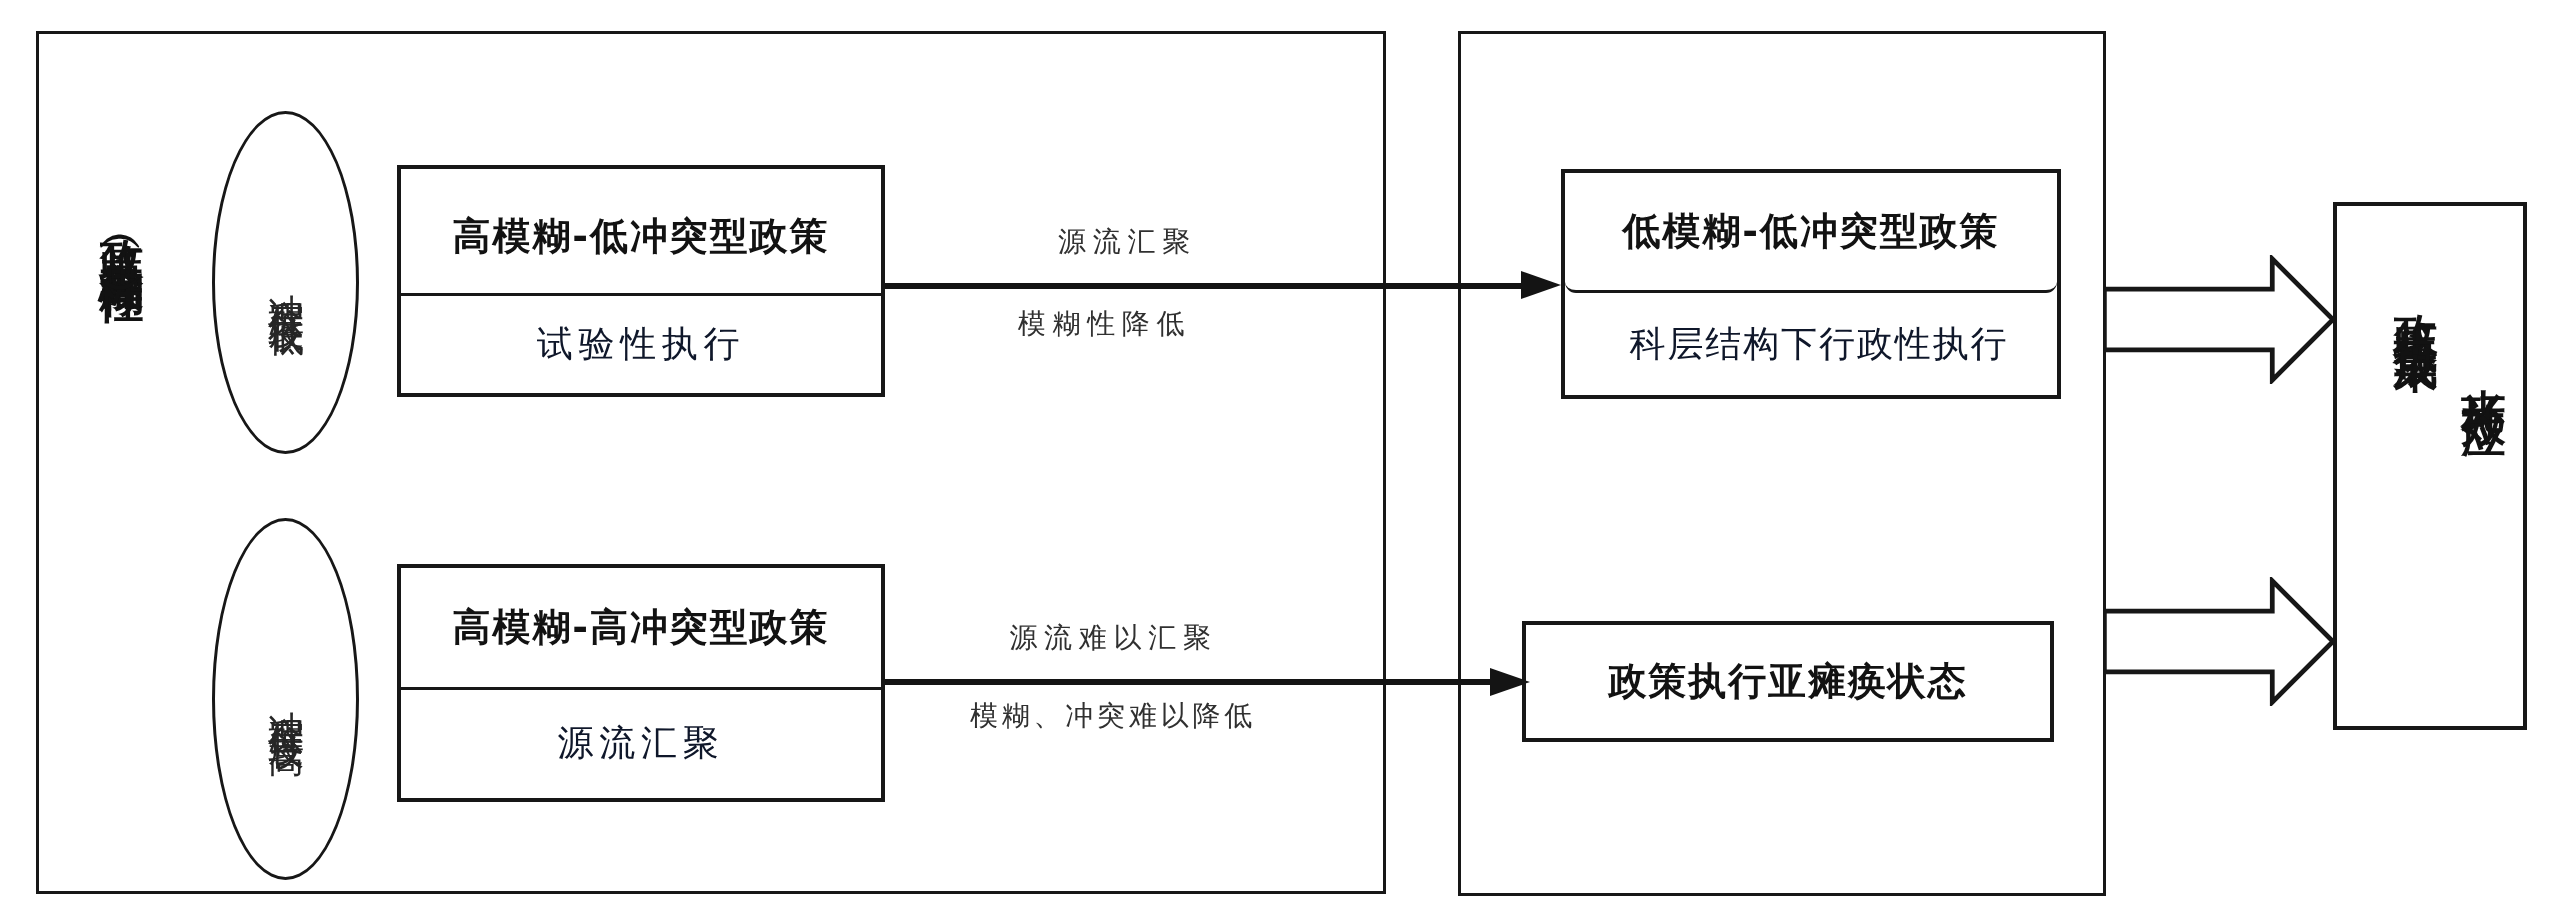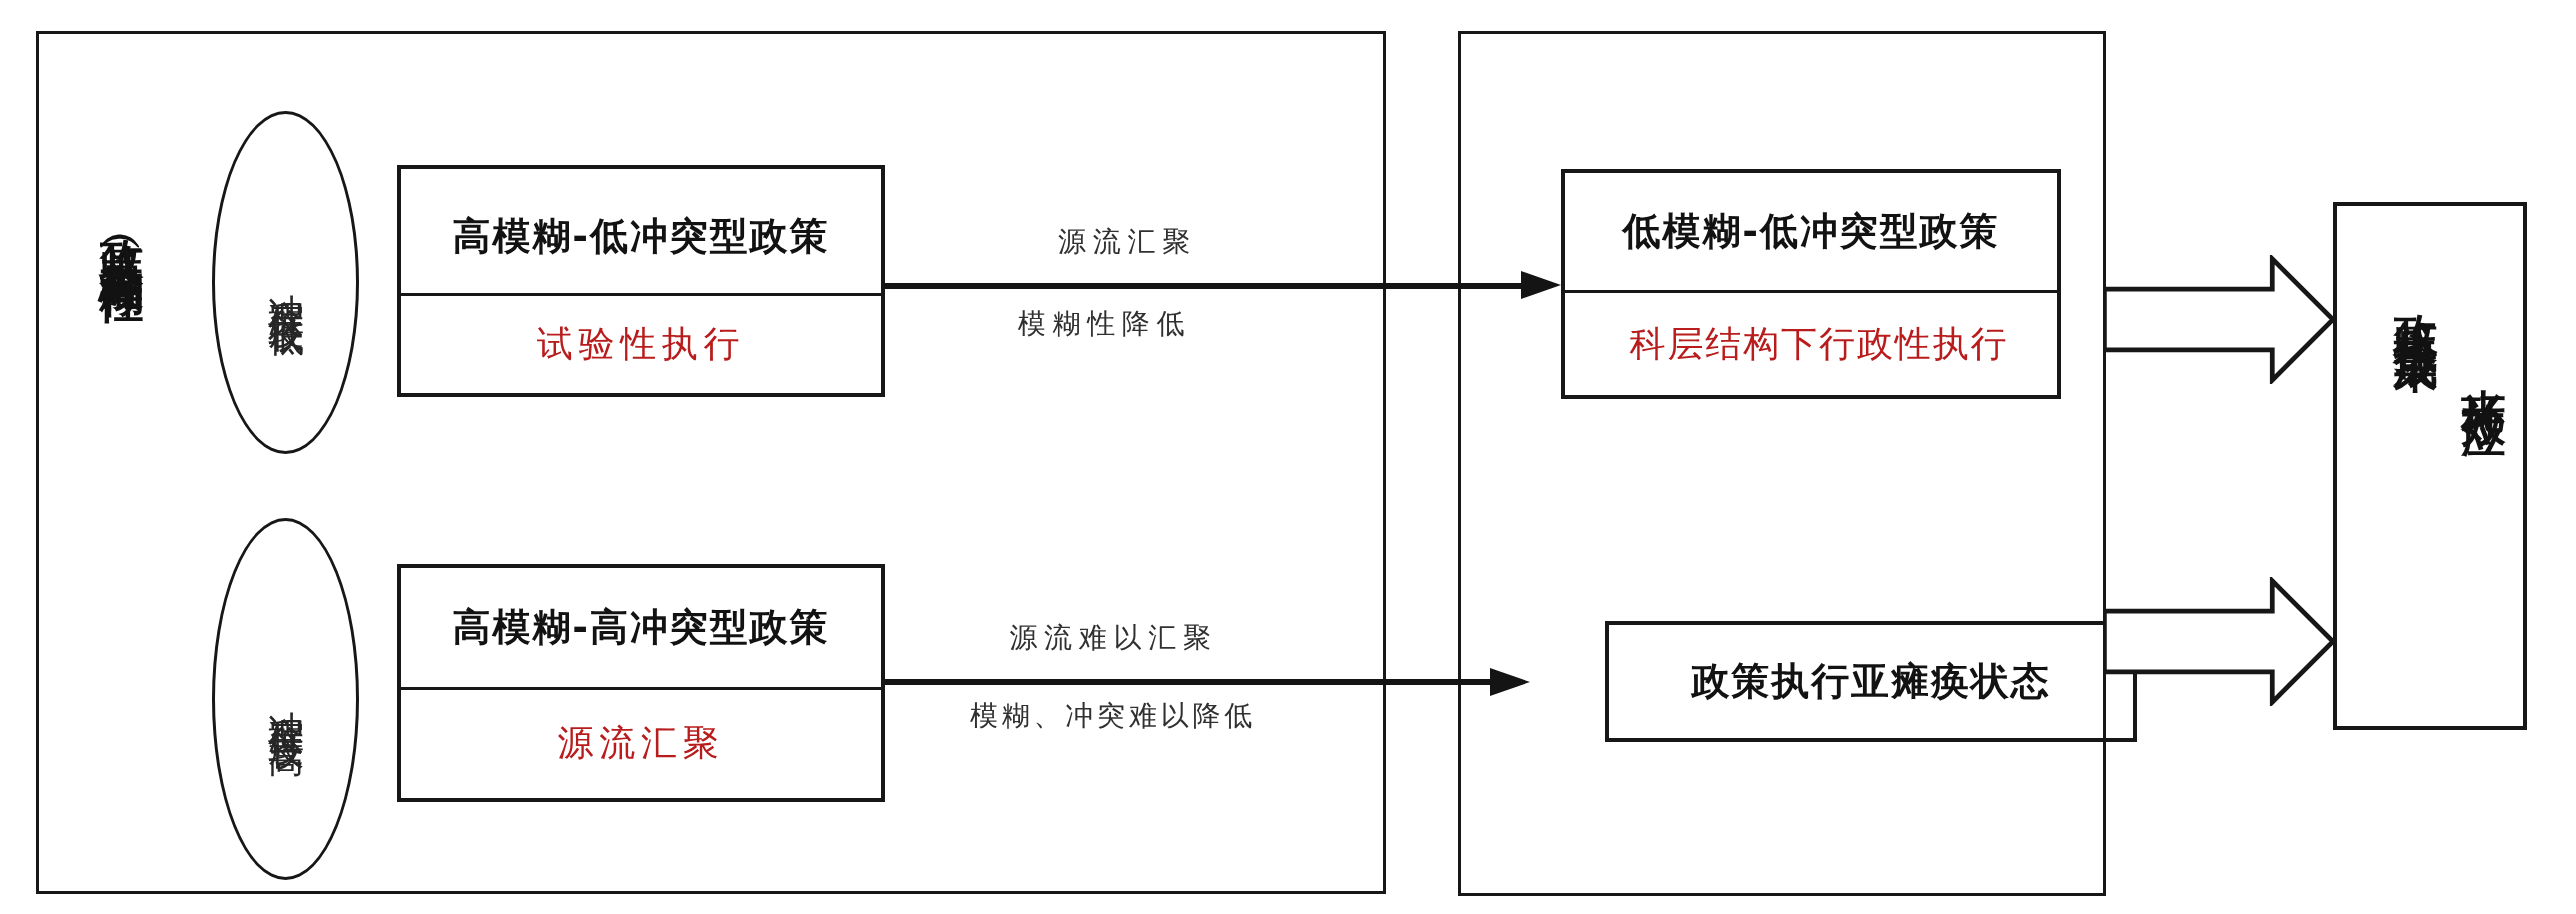--- a/index.html
+++ b/index.html
@@ -10,21 +10,21 @@
     font-family:"DejaVu Sans","Liberation Sans",sans-serif;
     color:#171717;
     overflow:hidden;
   }
   .box{position:absolute;box-sizing:border-box;border:3.8px solid #171717;background:transparent;}
   .thick{border-width:4.8px;}
   .cellbox{display:flex;flex-direction:column;}
   .cellbox .row{flex:1;display:flex;align-items:center;justify-content:center;text-align:center;}
   .cellbox .row.first{border-bottom:3.8px solid #171717;}
   .title-text{font-weight:bold;font-size:38px;color:#121212;letter-spacing:1.9px;white-space:nowrap;}
-  .sub-text{font-size:36px;color:#b91c1c;letter-spacing:5.7px;white-space:nowrap;}
+  .sub-text{font-size:36px;color:#0f172a;letter-spacing:5.7px;white-space:nowrap;}
   .ellipse{position:absolute;box-sizing:border-box;border:3.8px solid #171717;border-radius:50%;
     display:flex;align-items:center;justify-content:center;}
   .vtext{writing-mode:vertical-rl;text-orientation:mixed;white-space:nowrap;}
   .vupright{writing-mode:vertical-rl;text-orientation:upright;white-space:nowrap;}
   .axis-label{position:absolute;font-size:44px;font-weight:bold;color:#121212;letter-spacing:5.7px;}
   .ell-label{font-size:36px;color:#262626;letter-spacing:5.7px;}
   .arrow-line{position:absolute;height:5.7px;background:#141414;}
   .arrow-head{position:absolute;width:0;height:0;
     border-top:14.3px solid transparent;border-bottom:14.3px solid transparent;border-left:40px solid #141414;}
   .flow-label{position:absolute;font-size:28px;color:#303030;text-align:center;letter-spacing:6.7px;white-space:nowrap;}
@@ -62,29 +62,29 @@
       <span class="title-text">高模糊-高冲突型政策</span>
     </div>
     <div class="row">
       <span class="sub-text">源流汇聚</span>
     </div>
   </div>
 
   <div class="box" style="left:1458px;top:31px;width:648px;height:865px;"></div>
 
   <div class="box thick cellbox" style="left:1561px;top:169px;width:500px;height:230px;">
-    <div class="row first" style="flex:1.15;">
+    <div class="row first" style="flex:1.15;border-radius:11px;">
       <span class="title-text">低模糊-低冲突型政策</span>
     </div>
     <div class="row">
       <span class="sub-text" style="letter-spacing:1.9px;margin-left:16px;">科层结构下行政性执行</span>
     </div>
   </div>
 
-  <div class="box thick" style="left:1605px;top:621px;width:532px;height:121px;display:flex;align-items:center;justify-content:center;">
+  <div class="box thick" style="left:1522px;top:621px;width:532px;height:121px;display:flex;align-items:center;justify-content:center;">
     <span class="title-text">政策执行亚瘫痪状态</span>
   </div>
 
   <div class="arrow-line" style="left:885px;top:283px;width:636px;"></div>
   <div class="arrow-head" style="left:1521px;top:271px;"></div>
   <div class="flow-label" style="left:937px;top:223px;width:381px;">源流汇聚</div>
   <div class="flow-label" style="left:914px;top:305px;width:381px;">模糊性降低</div>
 
   <div class="arrow-line" style="left:885px;top:679px;width:605px;"></div>
   <div class="arrow-head" style="left:1490px;top:668px;"></div>

